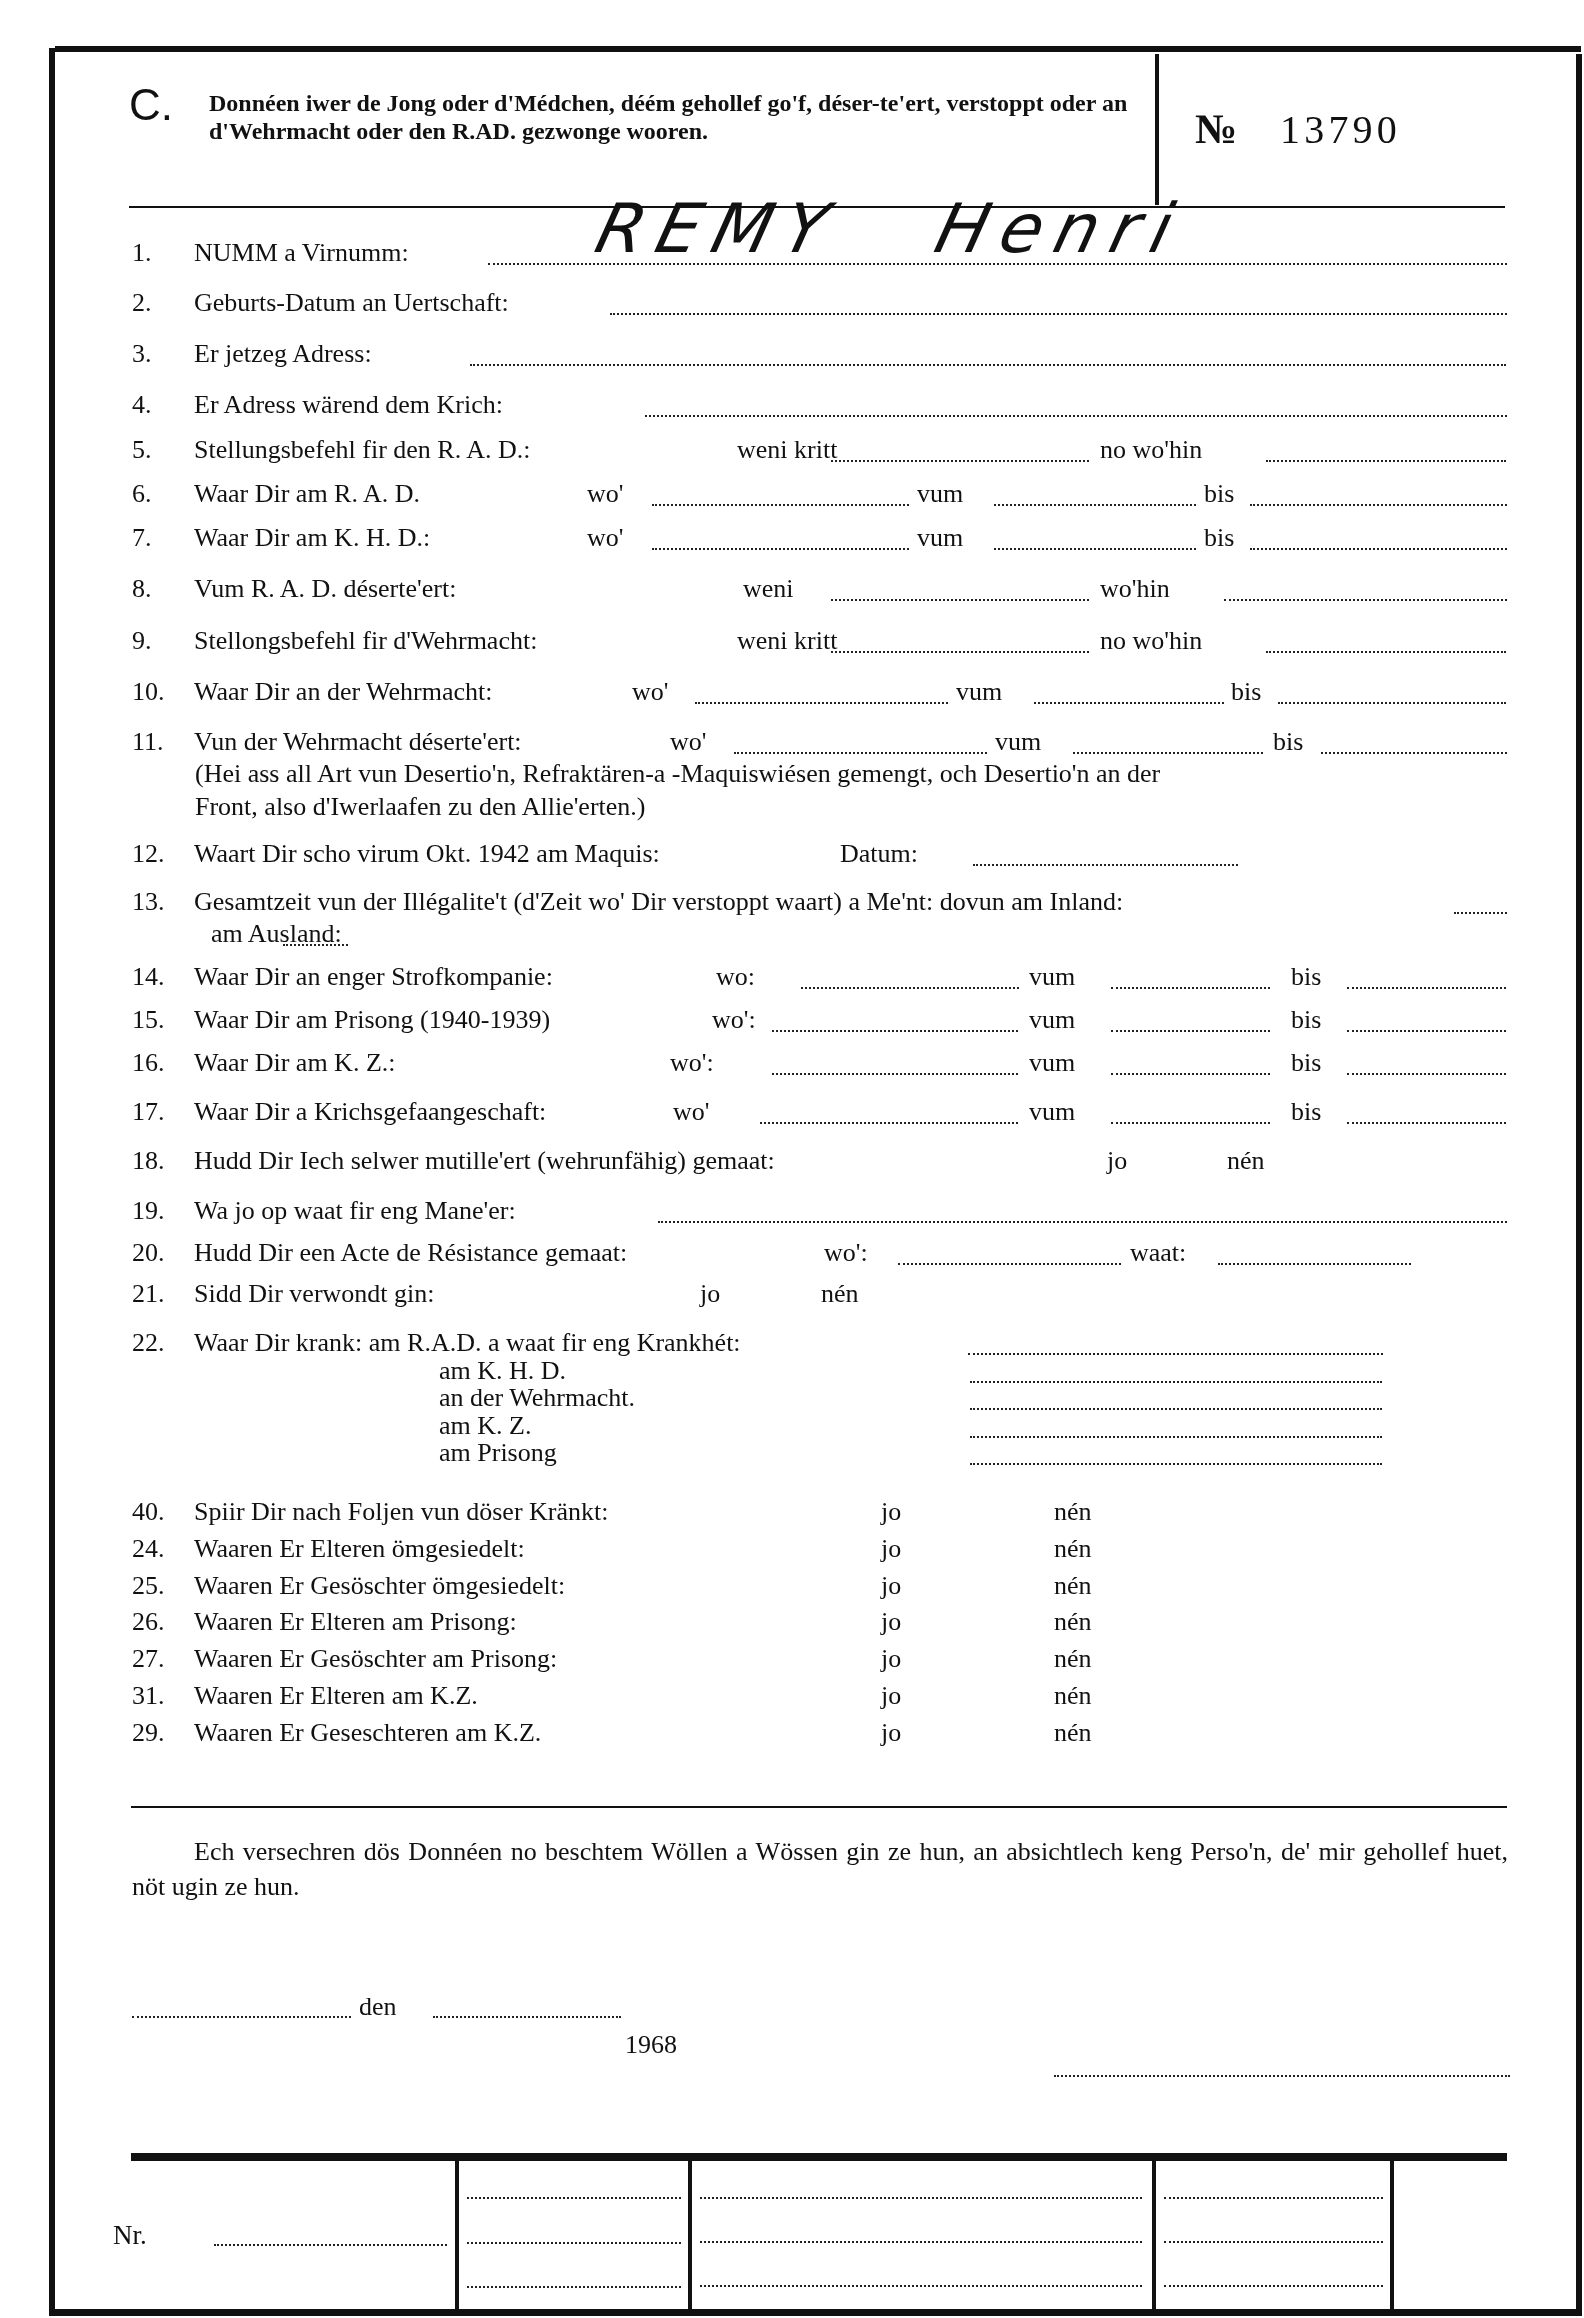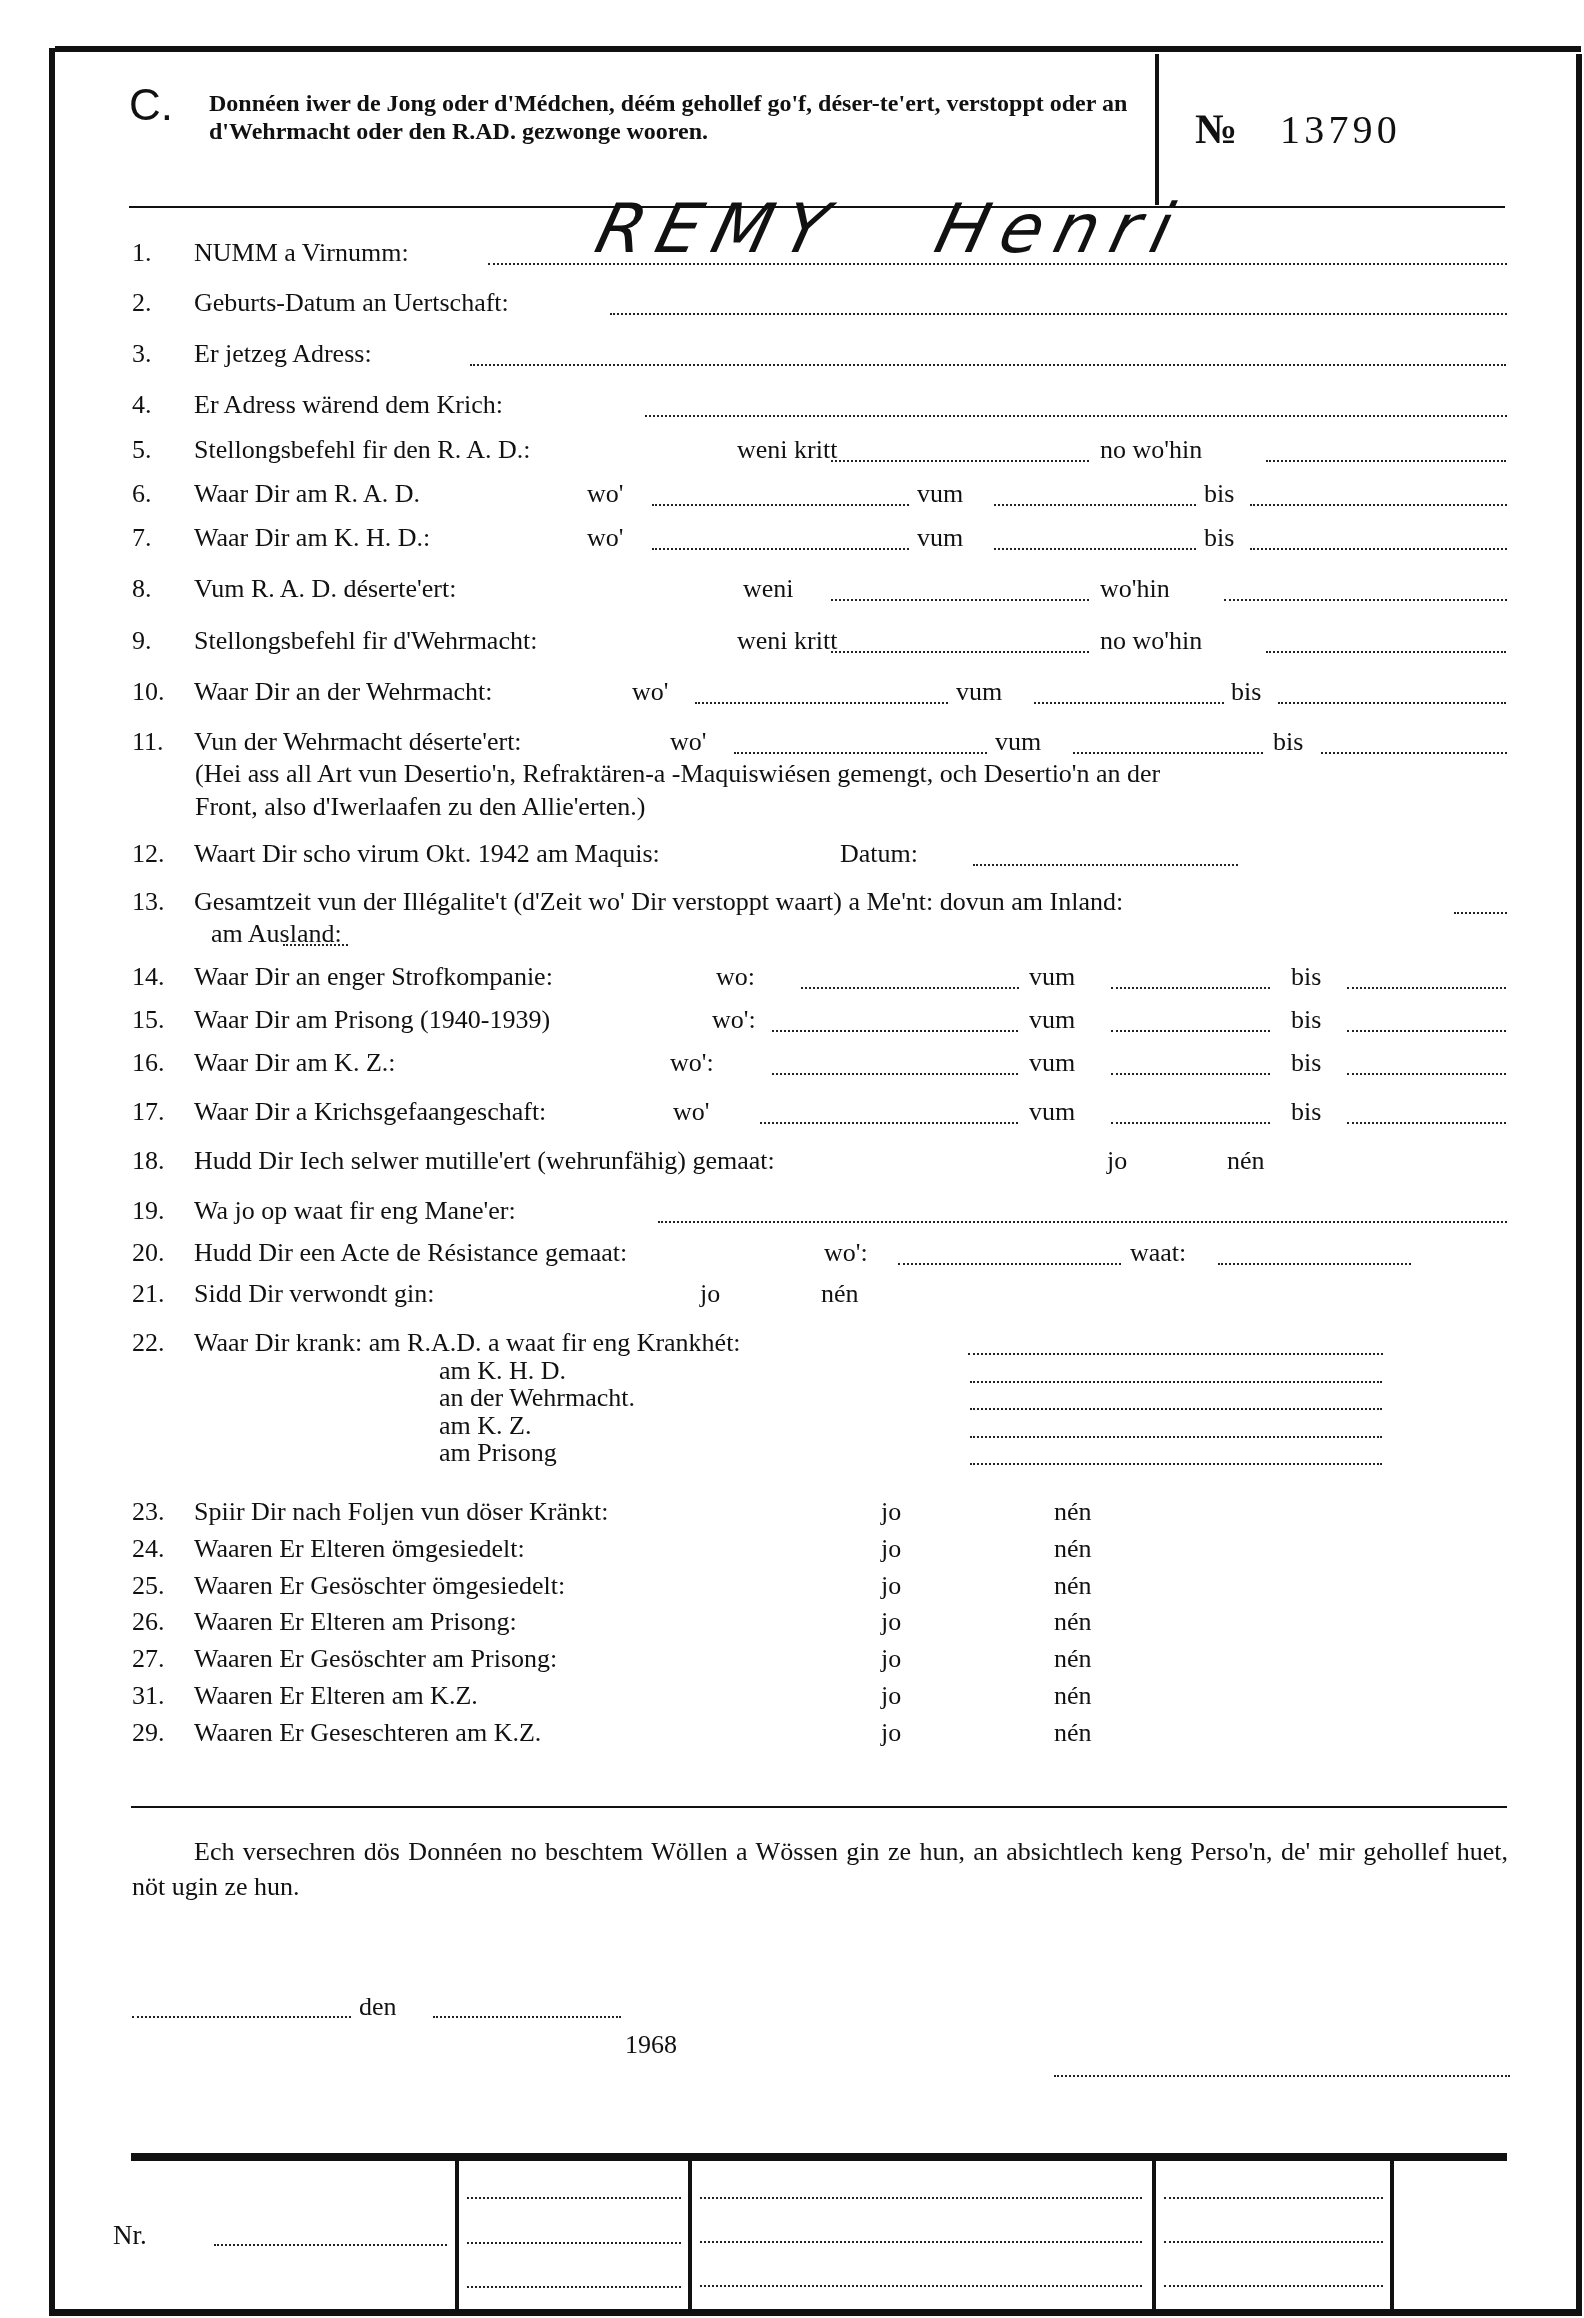--- a/index.html
+++ b/index.html
@@ -60,21 +60,21 @@
       <span class="lbl">Er jetzeg Adress:</span>
     </div>
     <div class="dots" style="left: 470px; width: 1036px; top: 364px;"></div>
     <div class="row" style="top: 391px;">
       <span class="num">4.</span>
       <span class="lbl">Er Adress wärend dem Krich:</span>
     </div>
     <div class="dots" style="left: 645px; width: 862px; top: 415px;"></div>
     <div class="row" style="top: 436px;">
       <span class="num">5.</span>
-      <span class="lbl">Stellongsbefehl fir den R. A. D.:</span>
+      <span class="lbl">Stellungsbefehl fir den R. A. D.:</span>
     </div>
     <div class="seg" style="left: 737px; top: 436px; font-size: 26px; line-height: 28px;">weni kritt</div>
     <div class="seg" style="left: 1100px; top: 436px; font-size: 26px; line-height: 28px;">no wo'hin</div>
     <div class="dots" style="left: 831px; width: 258px; top: 460px;"></div>
     <div class="dots" style="left: 1266px; width: 240px; top: 460px;"></div>
     <div class="row" style="top: 480px;">
       <span class="num">6.</span>
       <span class="lbl">Waar Dir am R. A. D.</span>
     </div>
     <div class="seg" style="left: 587px; top: 480px; font-size: 26px; line-height: 28px;">wo'</div>
@@ -216,21 +216,21 @@
     <div class="dots" style="left: 968px; width: 415px; top: 1353px;"></div>
     <div class="seg" style="left: 439px; top: 1357px; font-size: 26px; line-height: 28px;">am K. H. D.</div>
     <div class="dots" style="left: 970px; width: 412px; top: 1381px;"></div>
     <div class="seg" style="left: 439px; top: 1384px; font-size: 26px; line-height: 28px;">an der Wehrmacht.</div>
     <div class="dots" style="left: 970px; width: 412px; top: 1408px;"></div>
     <div class="seg" style="left: 439px; top: 1412px; font-size: 26px; line-height: 28px;">am K. Z.</div>
     <div class="dots" style="left: 970px; width: 412px; top: 1436px;"></div>
     <div class="seg" style="left: 439px; top: 1439px; font-size: 26px; line-height: 28px;">am Prisong</div>
     <div class="dots" style="left: 970px; width: 412px; top: 1463px;"></div>
     <div class="row" style="top: 1498px;">
-      <span class="num">23.</span>
+      <span class="num">40.</span>
       <span class="lbl">Spiir Dir nach Foljen vun döser Kränkt:</span>
     </div>
     <div class="seg" style="left: 881px; top: 1498px; font-size: 26px; line-height: 28px;">jo</div>
     <div class="seg" style="left: 1054px; top: 1498px; font-size: 26px; line-height: 28px;">nén</div>
     <div class="row" style="top: 1535px;">
       <span class="num">24.</span>
       <span class="lbl">Waaren Er Elteren ömgesiedelt:</span>
     </div>
     <div class="seg" style="left: 881px; top: 1535px; font-size: 26px; line-height: 28px;">jo</div>
     <div class="seg" style="left: 1054px; top: 1535px; font-size: 26px; line-height: 28px;">nén</div>

